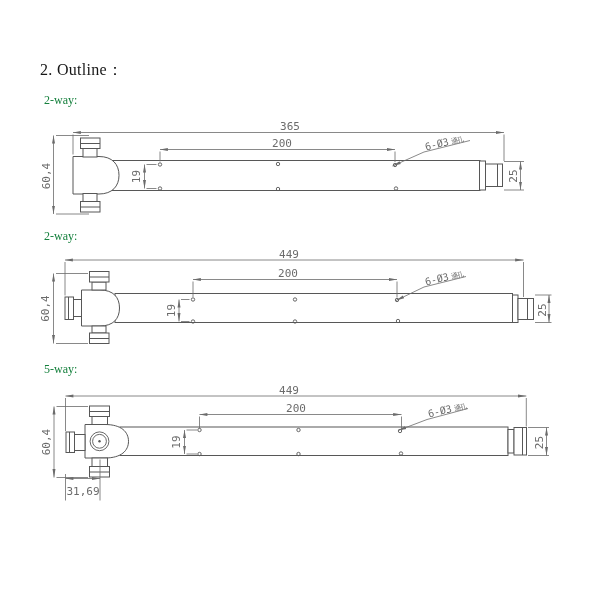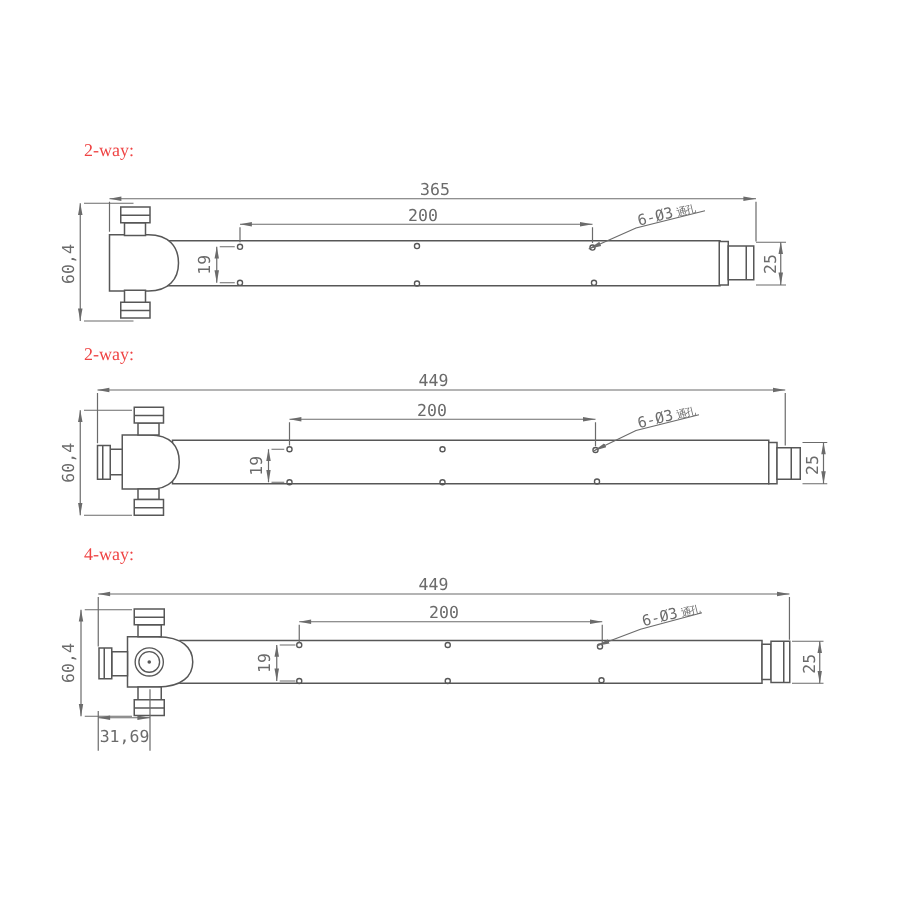--- a/index.html
+++ b/index.html
@@ -1,19 +1,19 @@
 <!DOCTYPE html>
 <html><head>
 <meta charset="utf-8">
 <style>
   html,body{margin:0;padding:0;background:#ffffff;}
   #canvas{position:relative;width:600px;height:600px;background:#fff;overflow:hidden;
           font-family:"Liberation Serif", serif;}
   .title{position:absolute;left:40px;top:60px;font-size:16px;color:#161616;letter-spacing:.3px;}
-  .seclabel{position:absolute;left:56px;font-size:12px;color:#ef4444;}
+  .seclabel{position:absolute;left:44px;font-size:12px;color:#15803d;}
   #lbl2{top:93px;} #lbl3{top:229px;} #lbl4{top:362px;}
   svg{position:absolute;left:0;top:0;}
   .geo{stroke:#575757;stroke-width:1;fill:#ffffff;}
   .geoline{stroke:#575757;stroke-width:1;fill:none;}
   .dim{stroke:#6b6b6b;stroke-width:0.8;fill:none;}
   .hole{stroke:#575757;stroke-width:0.9;fill:none;}
   .dimtxt{font-family:"DejaVu Sans Mono", monospace;font-size:11px;fill:#6b6b6b;}
   .dimtxt2{font-family:"DejaVu Sans Mono", monospace;font-size:10px;fill:#6b6b6b;}
   .cjk{font-family:"DejaVu Sans Mono", monospace;font-size:7px;fill:#6b6b6b;letter-spacing:-1px;}
 </style>
@@ -212,17 +212,18 @@
 
         <polyline class="dim" points="468,408.5 427,419.5 398,430.5" marker-end="url(#mE)"></polyline>
         <g transform="translate(429,417.5) rotate(-14)">
           <text class="dimtxt2" x="0" y="0">6-Ø3</text>
           <text class="cjk" x="26.5" y="0">通孔</text>
         </g>
       </g>
     </g>
   </svg>
 
+  <div class="title">2. Outline：</div>
   <div class="seclabel" id="lbl2">2-way:</div>
   <div class="seclabel" id="lbl3">2-way:</div>
-  <div class="seclabel" id="lbl4">4-way:</div>
+  <div class="seclabel" id="lbl4">5-way:</div>
 
 </div>
 
 </body></html>

